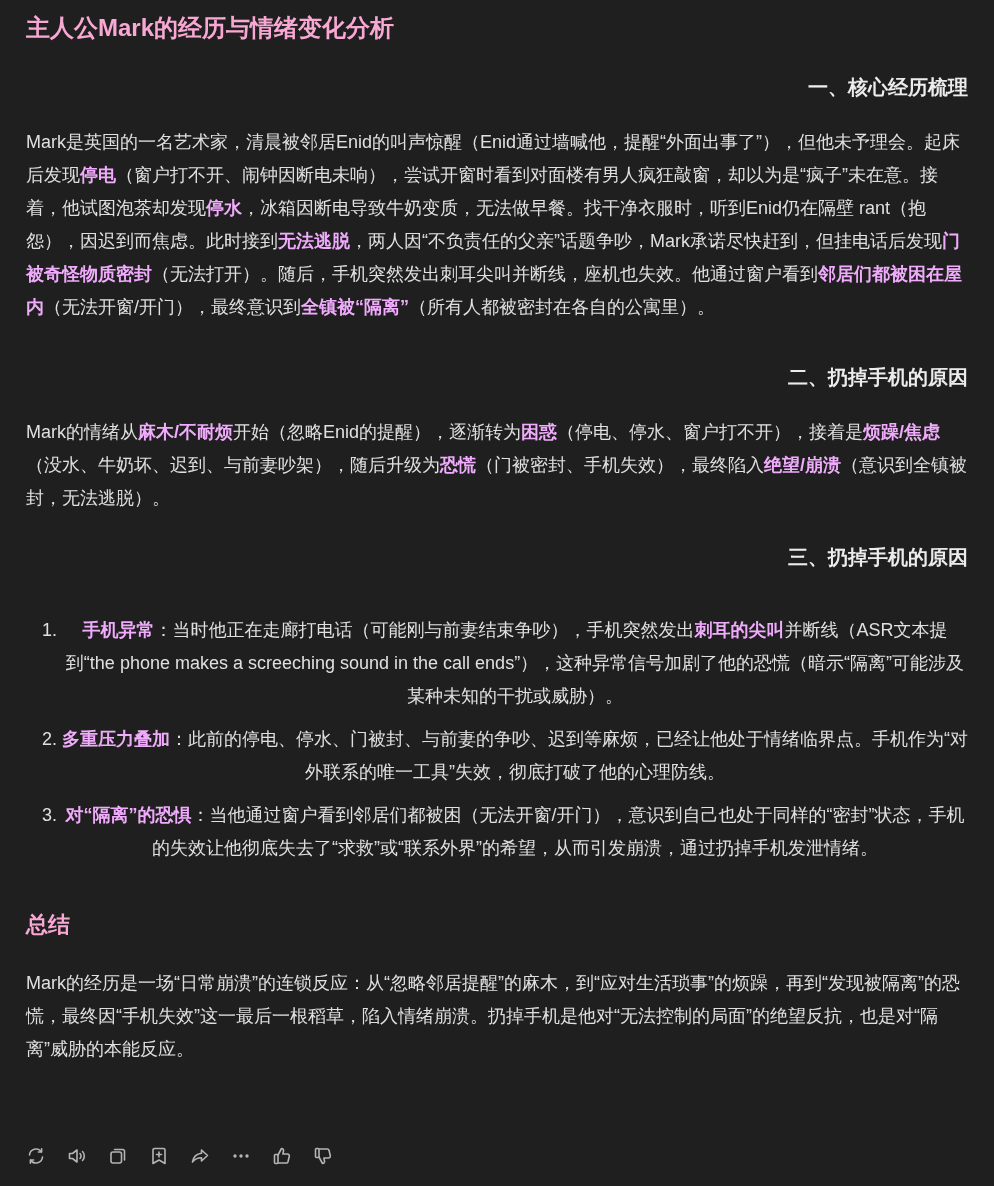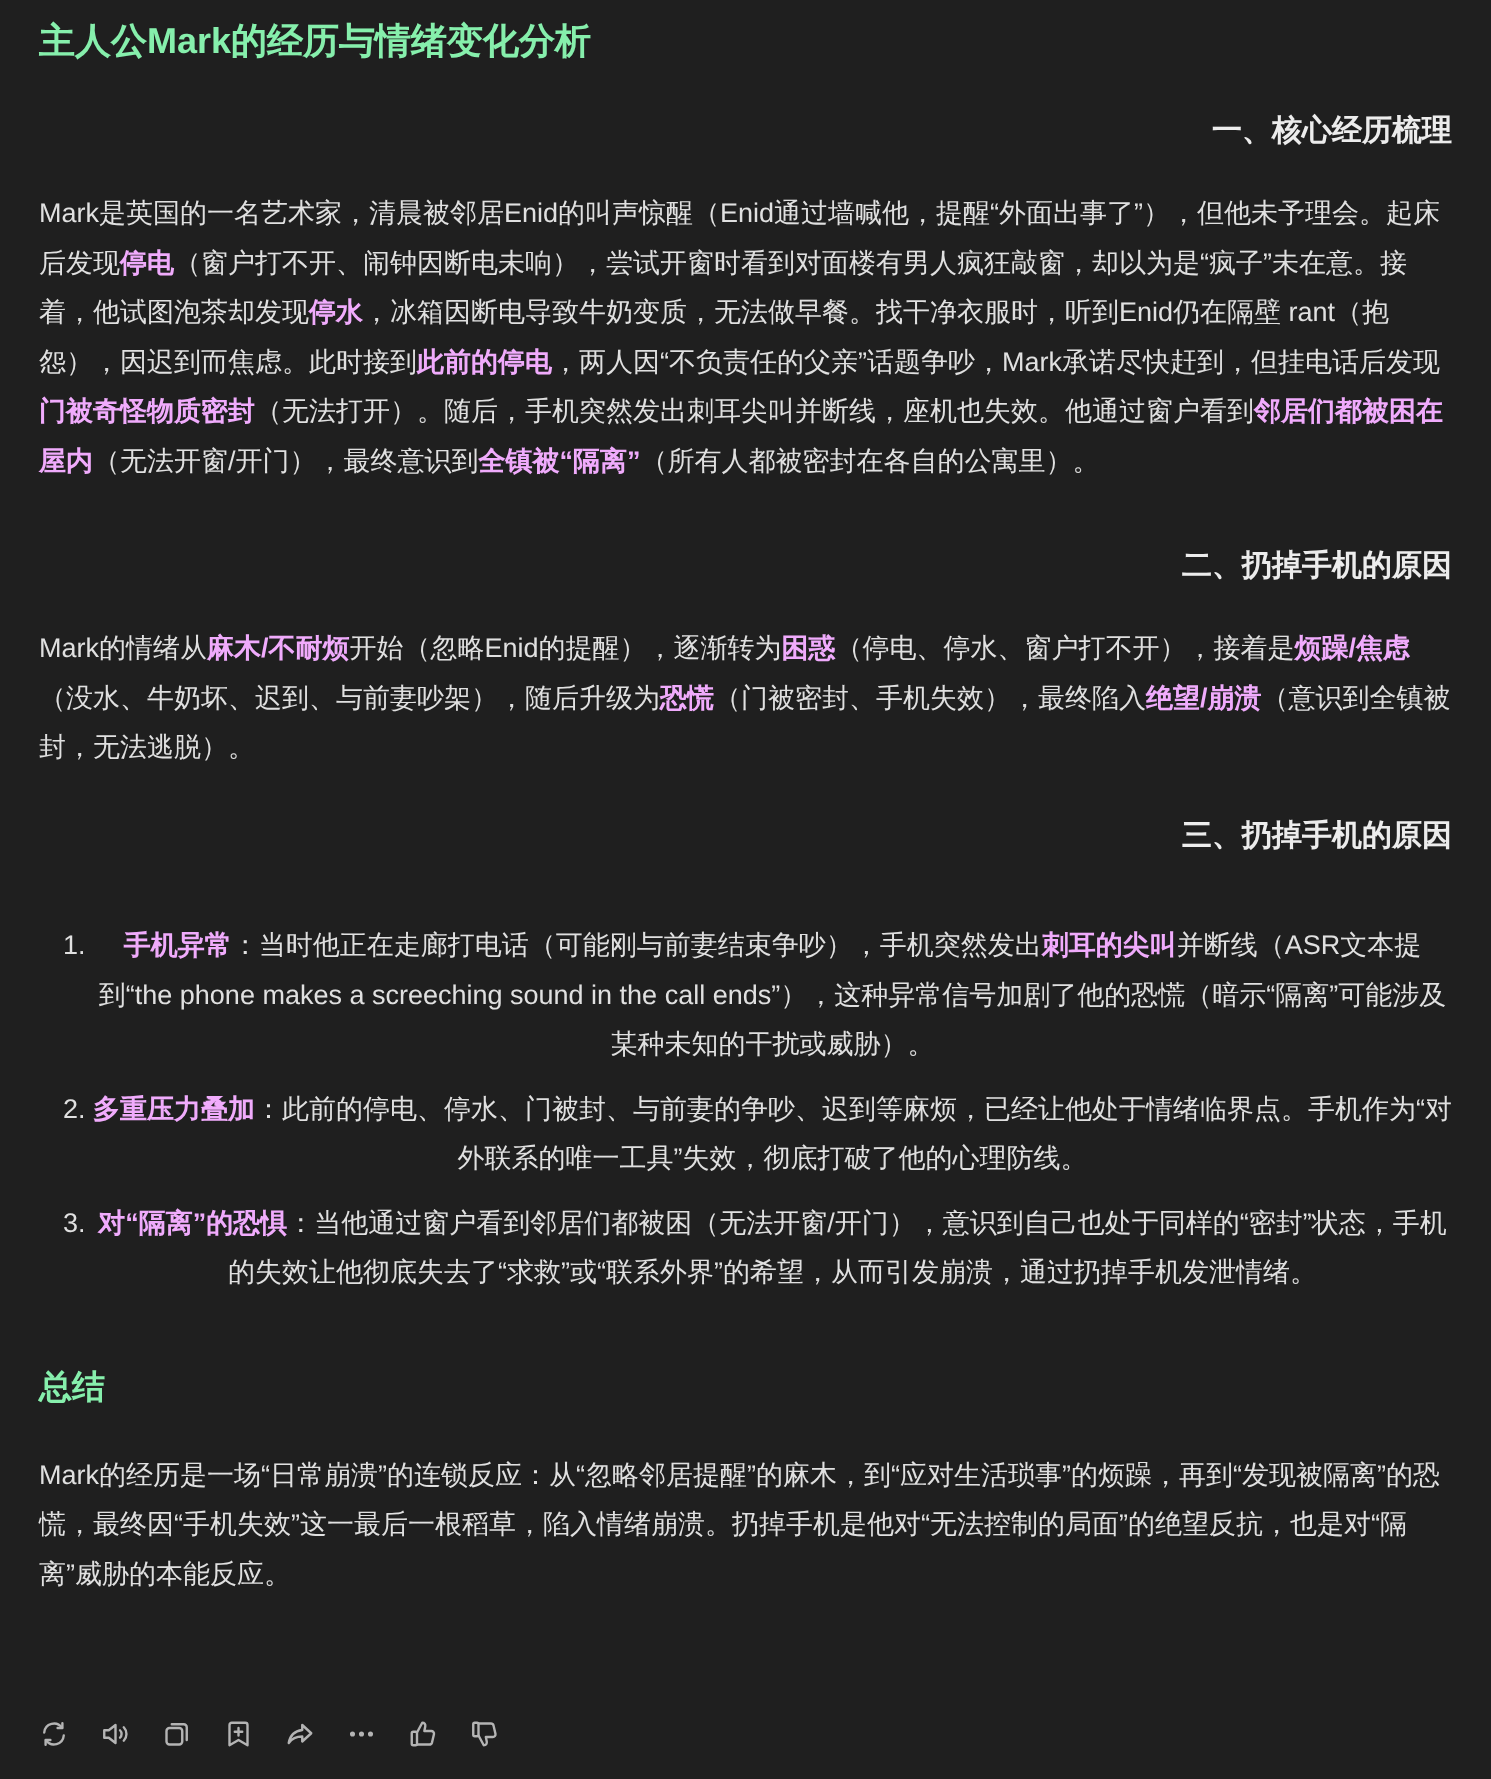--- a/index.html
+++ b/index.html
@@ -4,21 +4,21 @@
 <style>
   html, body { margin: 0; padding: 0; }
   body {
     width: 994px; height: 1186px; overflow: hidden;
     background: #1f1f1f;
     color: #e3e3e3;
     font-family: "Liberation Sans", "DejaVu Sans", sans-serif;
   }
   .msg { padding: 6px 26px 0 26px; }
   h1 {
-    font-size: 24px; font-weight: 700; color: #86efac;
+    font-size: 24px; font-weight: 700; color: #f9a8d4;
     margin: 4px 0 0 0; line-height: 36px;
   }
   h2 {
     font-size: 20px; font-weight: 700; color: #ececec;
     margin: 0; line-height: 30px; text-align: right;
   }
   h2.s1 { margin-top: 26px; }
   h2.s2 { margin-top: 38px; }
   h2.s3 { margin-top: 27px; }
   h1.summary { margin-top: 42px; font-size: 22px; }
@@ -42,21 +42,21 @@
   }
   .act svg { width: 20px; height: 20px; stroke: #b4b4b4; fill: none; stroke-width: 1.6; stroke-linecap: round; stroke-linejoin: round; }
 </style>
 </head>
 <body>
 
 <div class="msg">
   <h1>主人公Mark的经历与情绪变化分析</h1>
 
   <h2 class="s1">一、核心经历梳理</h2>
-  <p class="after-h rich">Mark是英国的一名艺术家，清晨被邻居Enid的叫声惊醒（Enid通过墙喊他，提醒“外面出事了”），但他未予理会。起床后发现<b>停电</b>（窗户打不开、闹钟因断电未响），尝试开窗时看到对面楼有男人疯狂敲窗，却以为是“疯子”未在意。接着，他试图泡茶却发现<b>停水</b>，冰箱因断电导致牛奶变质，无法做早餐。找干净衣服时，听到Enid仍在隔壁 rant（抱怨），因迟到而焦虑。此时接到<b>此前的停电</b>，两人因“不负责任的父亲”话题争吵，Mark承诺尽快赶到，但挂电话后发现<b>门被奇怪物质密封</b>（无法打开）。随后，手机突然发出刺耳尖叫并断线，座机也失效。他通过窗户看到<b>邻居们都被困在屋内</b>（无法开窗/开门），最终意识到<b>全镇被“隔离”</b>（所有人都被密封在各自的公寓里）。</p>
+  <p class="after-h rich">Mark是英国的一名艺术家，清晨被邻居Enid的叫声惊醒（Enid通过墙喊他，提醒“外面出事了”），但他未予理会。起床后发现<b>停电</b>（窗户打不开、闹钟因断电未响），尝试开窗时看到对面楼有男人疯狂敲窗，却以为是“疯子”未在意。接着，他试图泡茶却发现<b>停水</b>，冰箱因断电导致牛奶变质，无法做早餐。找干净衣服时，听到Enid仍在隔壁 rant（抱怨），因迟到而焦虑。此时接到<b>无法逃脱</b>，两人因“不负责任的父亲”话题争吵，Mark承诺尽快赶到，但挂电话后发现<b>门被奇怪物质密封</b>（无法打开）。随后，手机突然发出刺耳尖叫并断线，座机也失效。他通过窗户看到<b>邻居们都被困在屋内</b>（无法开窗/开门），最终意识到<b>全镇被“隔离”</b>（所有人都被密封在各自的公寓里）。</p>
 
   <h2 class="s2">二、扔掉手机的原因</h2>
   <p class="after-h rich">Mark的情绪从<b>麻木/不耐烦</b>开始（忽略Enid的提醒），逐渐转为<b>困惑</b>（停电、停水、窗户打不开），接着是<b>烦躁/焦虑</b>（没水、牛奶坏、迟到、与前妻吵架），随后升级为<b>恐慌</b>（门被密封、手机失效），最终陷入<b>绝望/崩溃</b>（意识到全镇被封，无法逃脱）。</p>
 
   <h2 class="s3">三、扔掉手机的原因</h2>
   <ol>
     <li><b>手机异常</b>：当时他正在走廊打电话（可能刚与前妻结束争吵），手机突然发出<b>刺耳的尖叫</b>并断线（ASR文本提到“the phone makes a screeching sound in the call ends”），这种异常信号加剧了他的恐慌（暗示“隔离”可能涉及某种未知的干扰或威胁）。</li>
     <li><b>多重压力叠加</b>：此前的停电、停水、门被封、与前妻的争吵、迟到等麻烦，已经让他处于情绪临界点。手机作为“对外联系的唯一工具”失效，彻底打破了他的心理防线。</li>
     <li><b>对“隔离”的恐惧</b>：当他通过窗户看到邻居们都被困（无法开窗/开门），意识到自己也处于同样的“密封”状态，手机的失效让他彻底失去了“求救”或“联系外界”的希望，从而引发崩溃，通过扔掉手机发泄情绪。</li>
   </ol>

